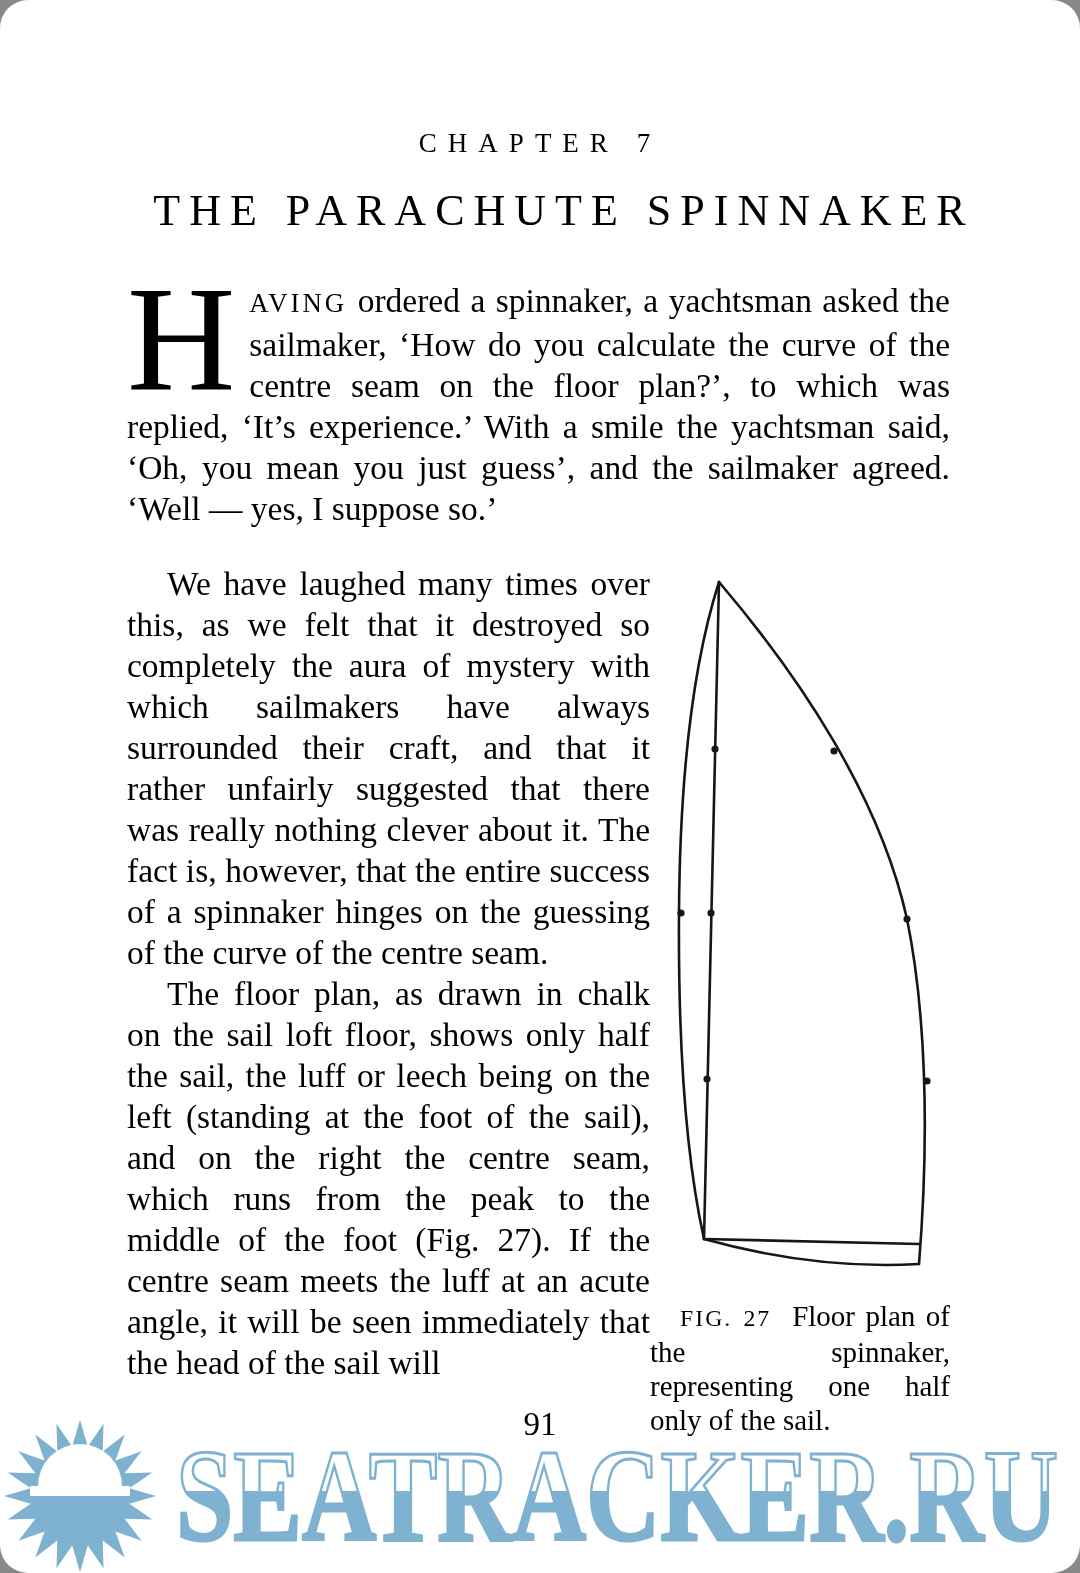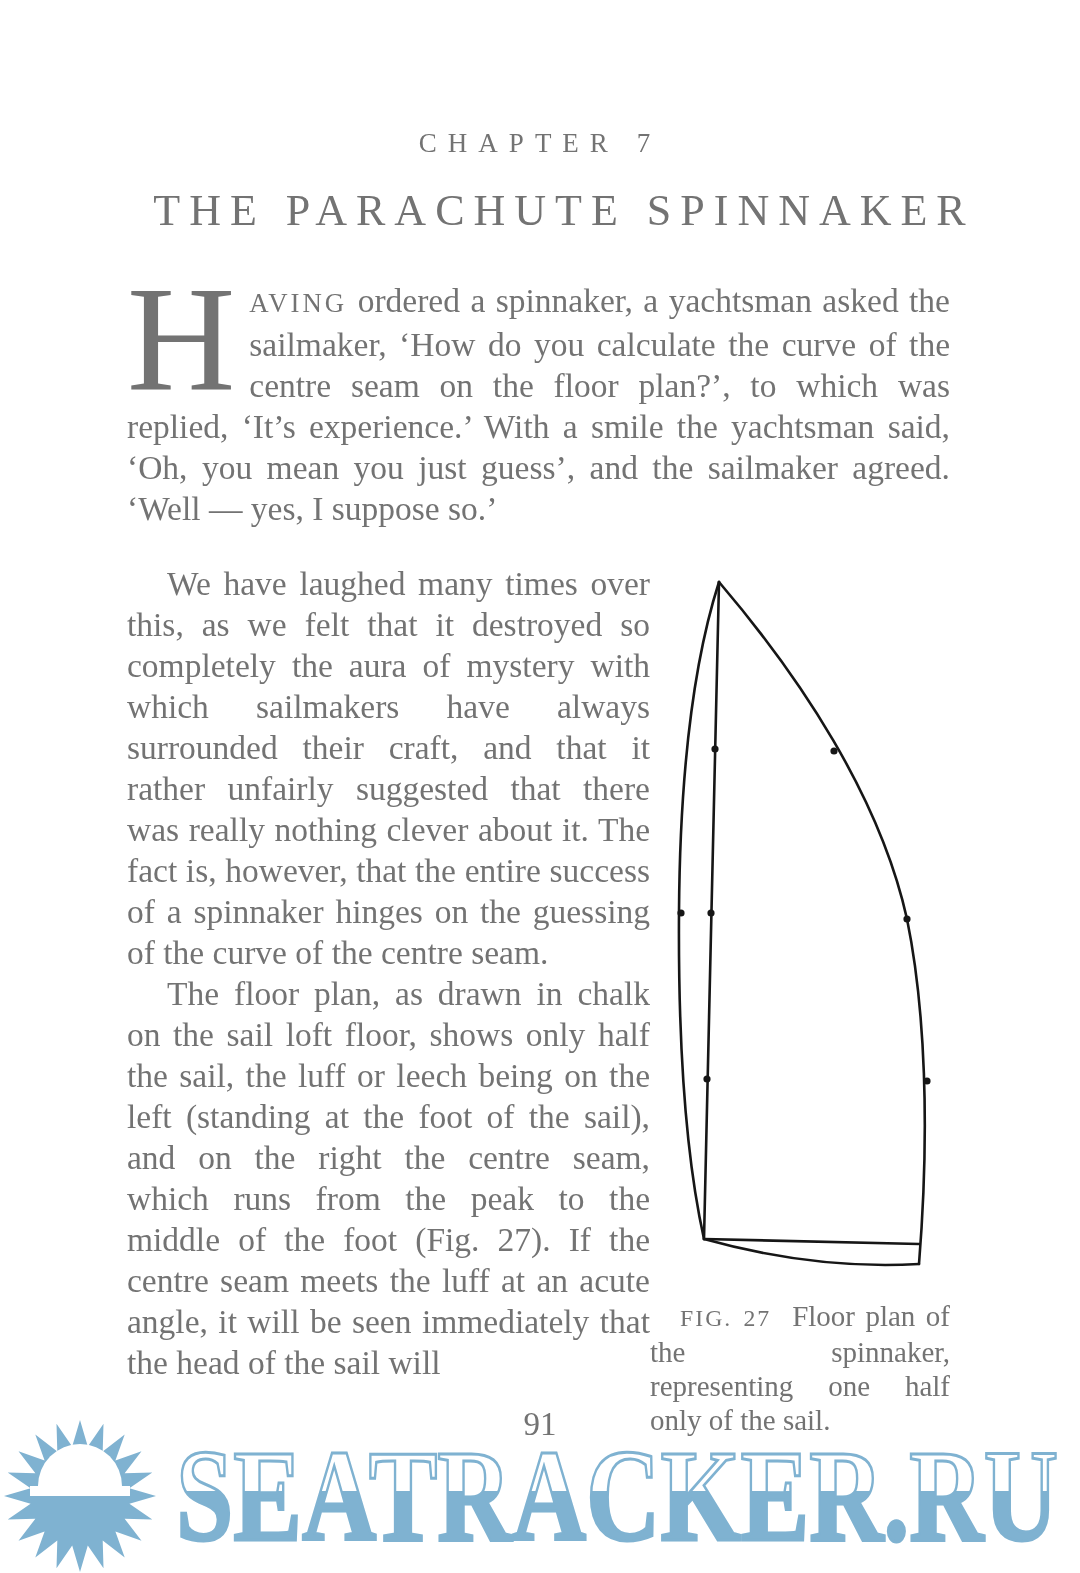--- a/index.html
+++ b/index.html
@@ -1,23 +1,24 @@
 <!DOCTYPE html>
 <html style="--wm-color: #7fb2d1;"><head>
 <meta charset="utf-8">
 <style>
   html,body { margin:0; padding:0; background:#888; }
   .page {
     position:relative;
     width:1080px; height:1573px;
     margin:0 auto;
     background:#ffffff;
-    color:#737373;
+    color:#000000;
     font-family:"Liberation Serif","DejaVu Serif",serif;
     overflow:hidden;
+    border-radius:28px;
   }
   .chapter {
     padding-top:128px;
     text-align:center;
     font-size:27px;
     letter-spacing:11px;
     white-space:nowrap;
   }
   .title {
     margin-top:26px;

